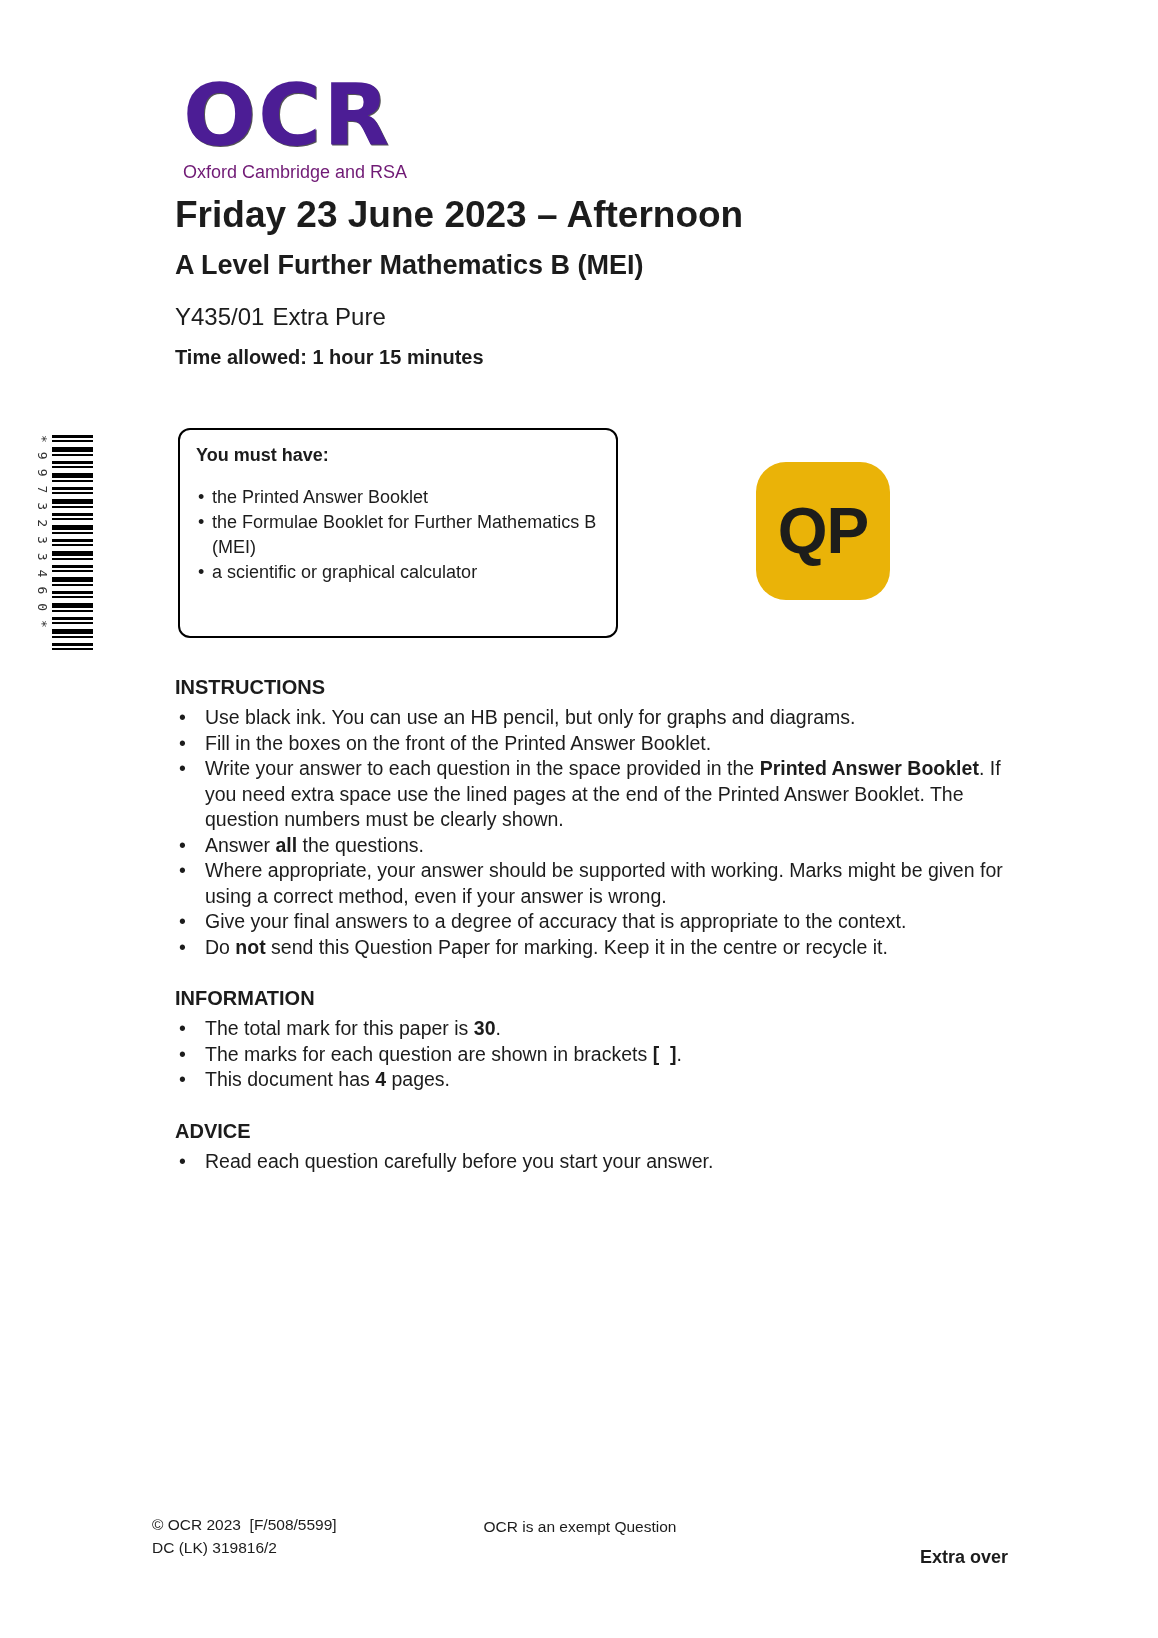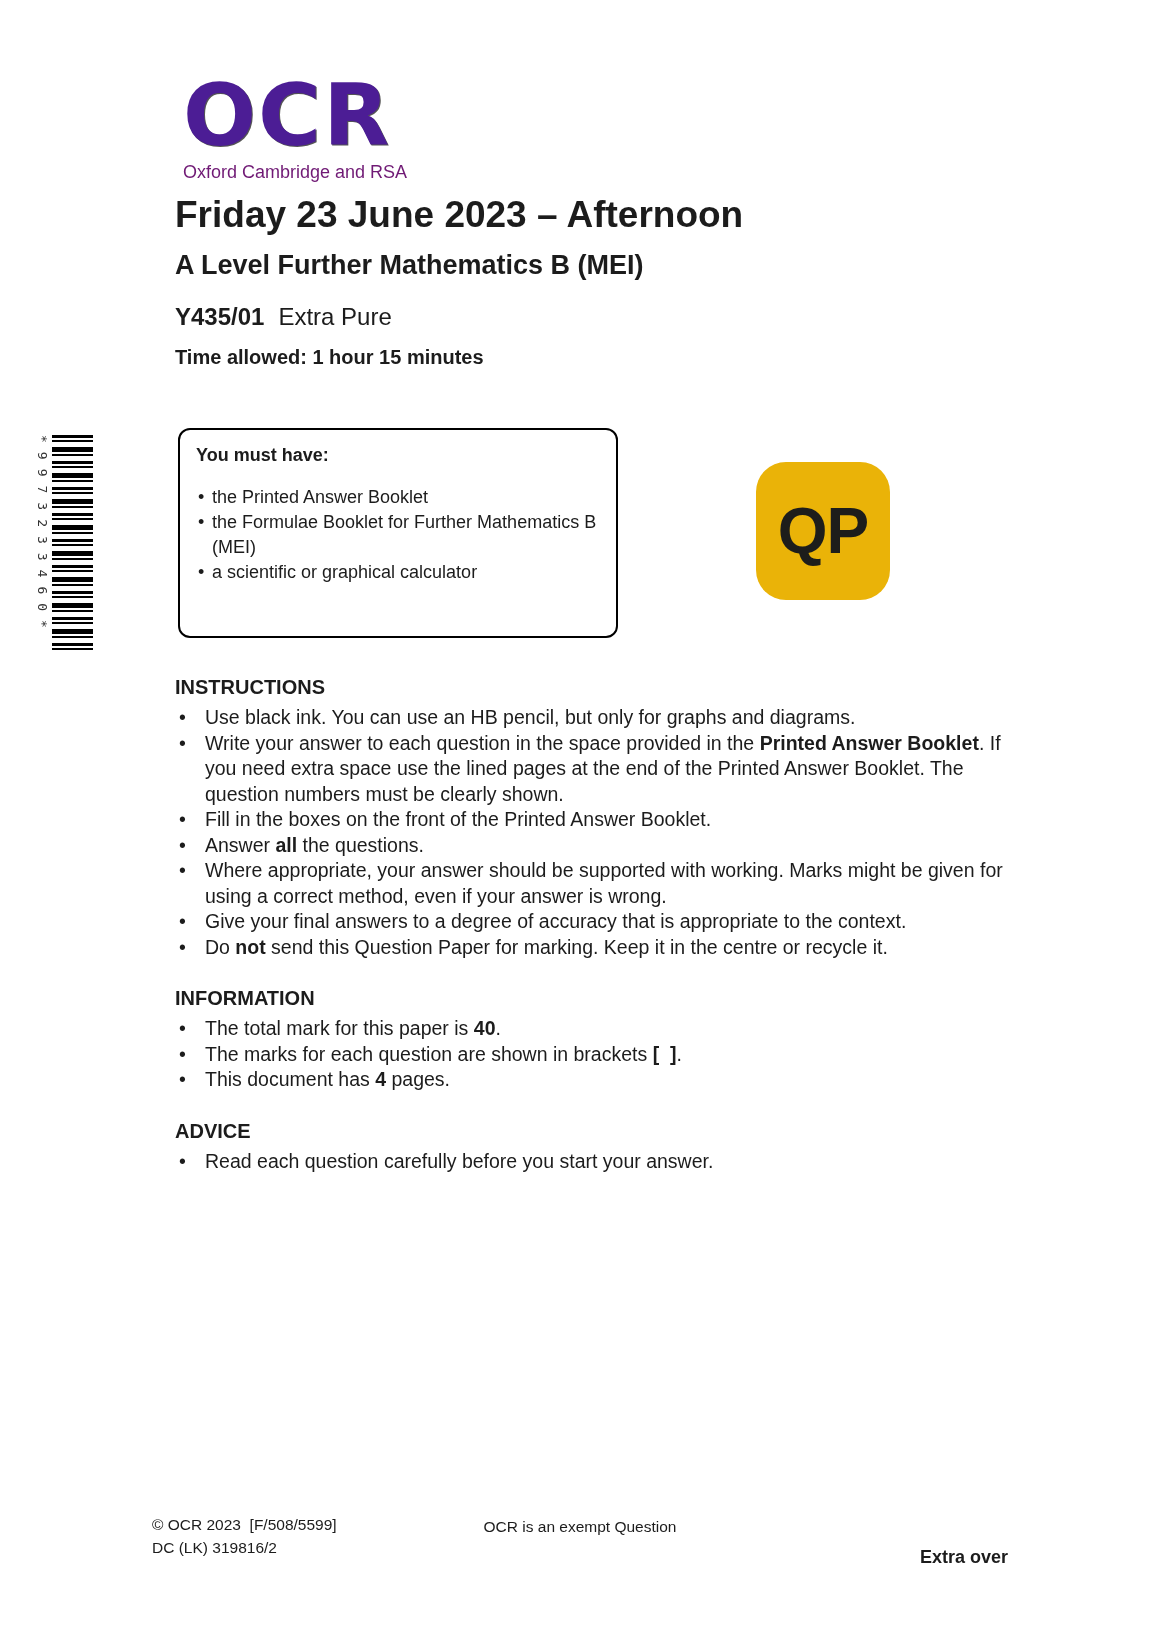--- a/index.html
+++ b/index.html
@@ -23,22 +23,22 @@
     letter-spacing:2px;
     color:#4c1d95;
     text-shadow:1px 1px 0 #555;
   }
   .tagline { font-size:18px; margin-top:4px; color:#701a75; }
 
   
   .date-title    { position:absolute; left:175px; top:194px; font-size:37px; font-weight:bold; }
   .qualification { position:absolute; left:175px; top:250px; font-size:27px; font-weight:bold; }
   .paper-line    { position:absolute; left:175px; top:303px; font-size:24px; }
-  .paper-code    { font-weight:bold; }
-  .paper-name    { margin-left:14px; }
+  .paper-code    { font-weight:normal; }
+  .paper-name    { margin-left:8px; }
   .time-allowed  { position:absolute; left:175px; top:346px; font-size:20px; font-weight:bold; }
 
   
   .barcode { position:absolute; left:36px; top:435px; width:62px; height:222px; }
   .barcode-bars {
     position:absolute; left:16px; top:0; width:41px; height:220px;
     background:repeating-linear-gradient(
       to bottom,
       #000 0 3px,  #fff 3px 5px,
       #000 5px 7px, #fff 7px 12px,
@@ -148,33 +148,33 @@
   <div class="qp-badge">
     <span class="qp-badge-label">QP</span>
   </div>
 
   <div class="body-sections">
 
     <div class="section">
       <div class="section-heading">INSTRUCTIONS</div>
       <ul class="body-list">
         <li>Use black ink. You can use an HB pencil, but only for graphs and diagrams.</li>
+        <li>Fill in the boxes on the front of the Printed Answer Booklet.</li>
         <li>Write your answer to each question in the space provided in the <b>Printed Answer Booklet</b>. If you need extra space use the lined pages at the end of the Printed Answer Booklet. The question numbers must be clearly shown.</li>
-        <li>Fill in the boxes on the front of the Printed Answer Booklet.</li>
         <li>Answer <b>all</b> the questions.</li>
         <li>Where appropriate, your answer should be supported with working. Marks might be given for using a correct method, even if your answer is wrong.</li>
         <li>Give your final answers to a degree of accuracy that is appropriate to the context.</li>
         <li>Do <b>not</b> send this Question Paper for marking. Keep it in the centre or recycle it.</li>
       </ul>
     </div>
 
     <div class="section">
       <div class="section-heading">INFORMATION</div>
       <ul class="body-list">
-        <li>The total mark for this paper is <b>40</b>.</li>
+        <li>The total mark for this paper is <b>30</b>.</li>
         <li>The marks for each question are shown in brackets <b>[&nbsp;&nbsp;]</b>.</li>
         <li>This document has <b>4</b> pages.</li>
       </ul>
     </div>
 
     <div class="section">
       <div class="section-heading">ADVICE</div>
       <ul class="body-list">
         <li>Read each question carefully before you start your answer.</li>
       </ul>

